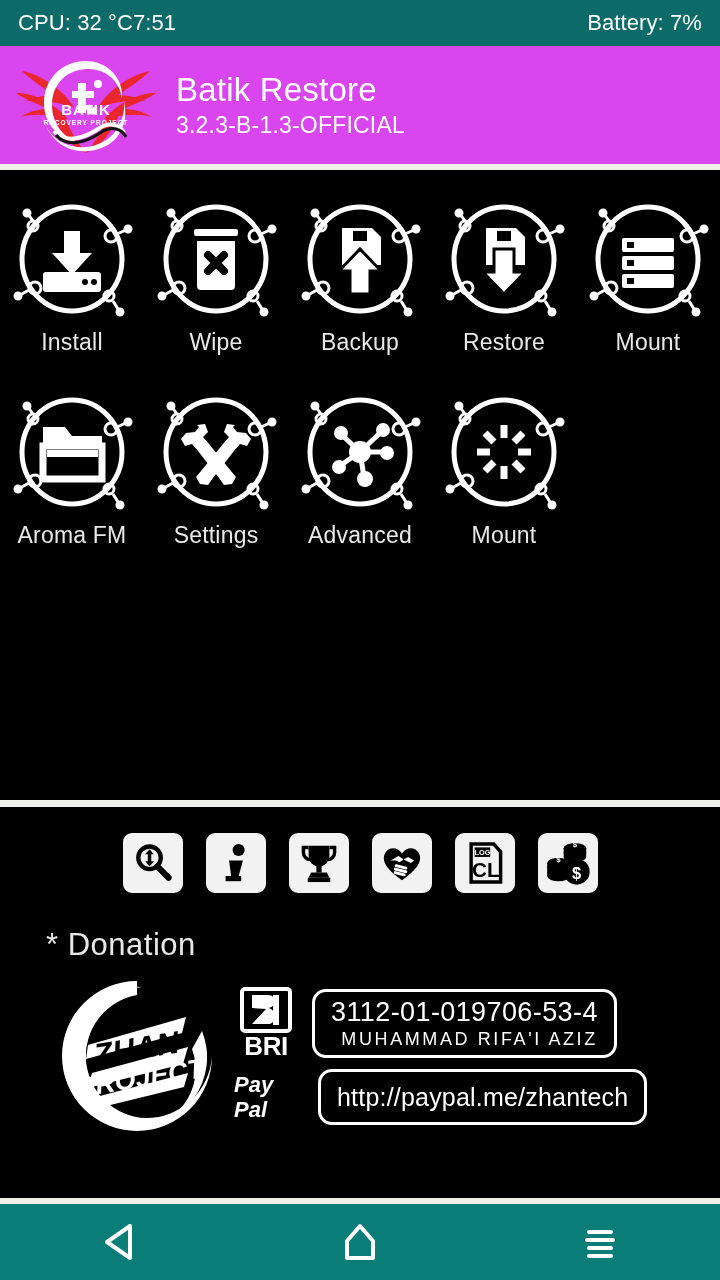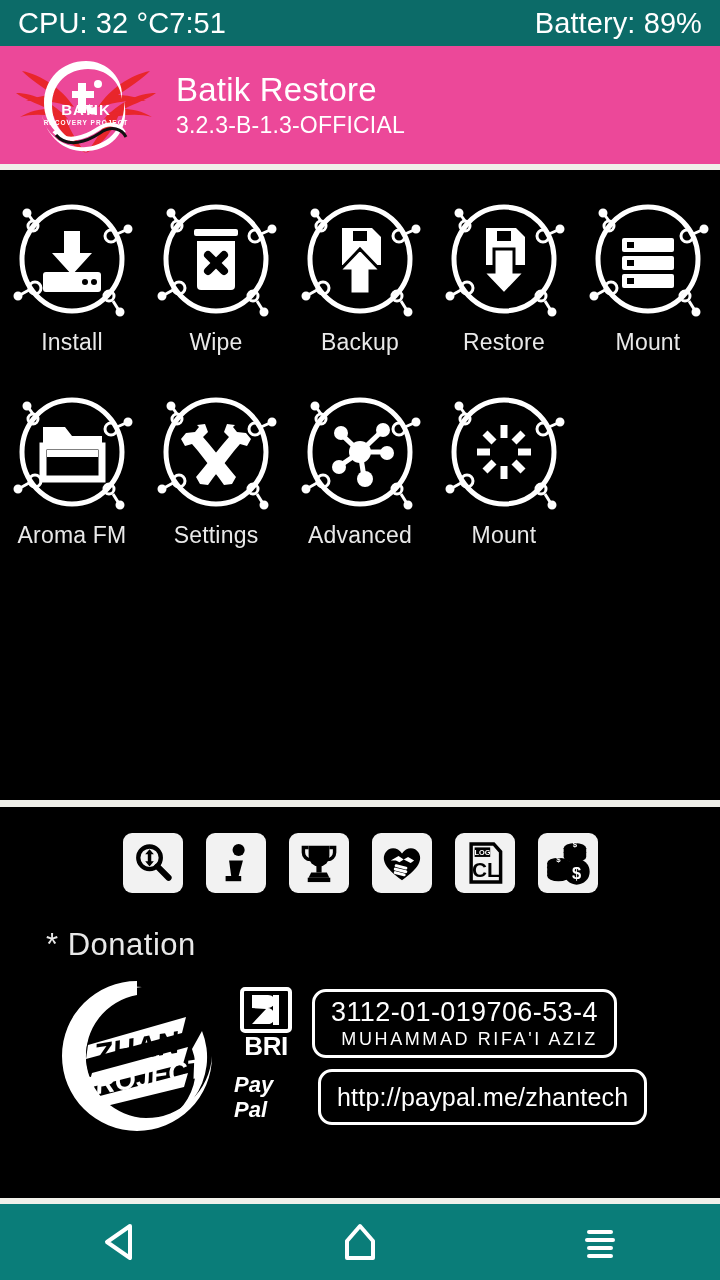--- a/index.html
+++ b/index.html
@@ -8,29 +8,29 @@
     font-family:"Liberation Sans", sans-serif;
     -webkit-font-smoothing:antialiased;
     overflow:hidden;
   }
   #app { width:720px; height:1280px; position:relative; background:#000; display:flex; flex-direction:column; }
 
   
   .statusbar {
     height:46px; background:#0c6b68; color:#fff;
     display:flex; align-items:center; flex:0 0 46px;
-    padding:0 18px; font-size:29px; letter-spacing:.1px;
+    padding:0 18px; font-size:22px; letter-spacing:.1px;
   }
   .sb-left   { flex:0 0 auto; }
   .sb-center { flex:1 1 auto; }
   .sb-right  { flex:0 0 auto; }
 
   
   .header {
-    height:124px; background:#ec4899; flex:0 0 124px;
+    height:124px; background:#d946ef; flex:0 0 124px;
     display:flex; align-items:center; padding-left:6px;
     border-bottom:6px solid #f0f0ea;
   }
   .brand-logo { width:160px; height:112px; flex:0 0 160px; position:relative; }
   .brand-text { padding-left:10px; }
   .brand-title { color:#fff; font-size:33px; line-height:40px; font-weight:400; letter-spacing:.2px;}
   .brand-ver   { color:#fff; font-size:23px; line-height:30px; letter-spacing:.2px; }
 
   
   .grid-wrap {
@@ -87,21 +87,21 @@
   svg { display:block; }
 </style>
 </head>
 <body>
 
 <div id="app">
 
   <div class="statusbar">
     <div class="sb-left">CPU: 32 °C</div>
     <div class="sb-center">7:51</div>
-    <div class="sb-right">Battery: 89%</div>
+    <div class="sb-right">Battery: 7%</div>
   </div>
 
   <div class="header">
     <div class="brand-logo">
       <svg viewBox="0 0 160 112" width="160" height="112">
         <g fill="#e8262b">
           <path d="M16 22 C36 26 56 40 68 58 C54 54 34 50 20 52 C30 48 40 46 48 46 C36 38 24 30 16 22Z"></path>
           <path d="M10 44 C28 44 48 54 62 70 C46 66 28 64 14 68 C24 62 34 60 42 60 C30 54 18 50 10 44Z"></path>
           <path d="M144 22 C124 26 104 40 92 58 C106 54 126 50 140 52 C130 48 120 46 112 46 C124 38 136 30 144 22Z"></path>
           <path d="M150 44 C132 44 112 54 98 70 C114 66 132 64 146 68 C136 62 126 60 118 60 C130 54 142 50 150 44Z"></path>

